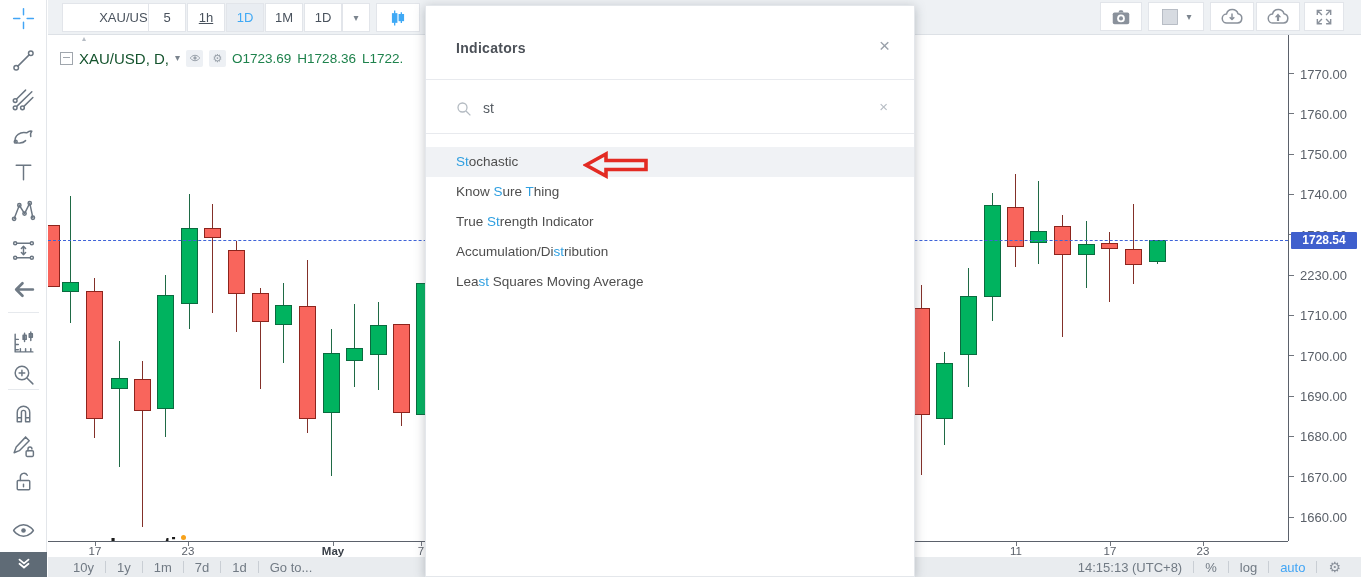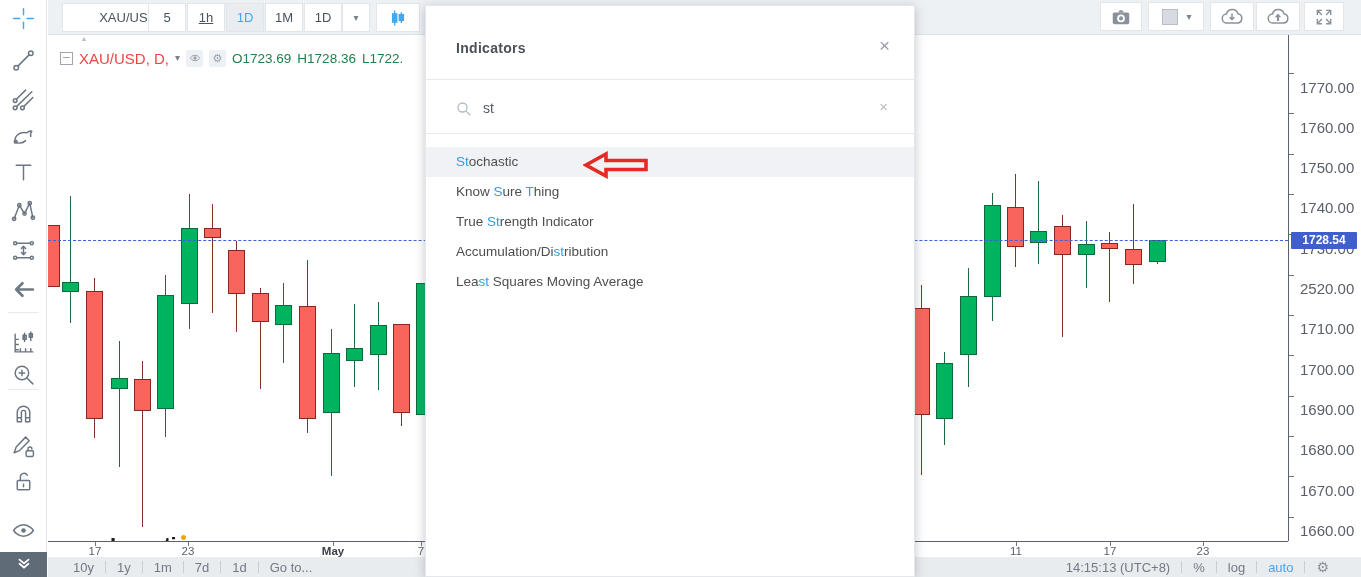--- a/index.html
+++ b/index.html
@@ -24,42 +24,42 @@
   
   #chart-area{left:48px;top:35px;width:1240px;height:506px;background:#fff;z-index:1;overflow:hidden;}
   .wick{position:absolute;width:1px;}
   .wick.g{background:#1f6a45;} .wick.r{background:#833029;}
   .body{position:absolute;width:15px;border:1px solid;}
   .body.g{background:#00b35f;border-color:#0a6b3f;}
   .body.r{background:#f9655c;border-color:#8d241d;}
   #priceline{position:absolute;left:0;width:1240px;border-top:1px dashed #3e63d8;z-index:2;}
   
   #legend{left:60px;top:48px;height:20px;display:flex;align-items:center;gap:6px;z-index:3;}
-  #legend .ttl{font-size:15px;color:#ef4444;}
+  #legend .ttl{font-size:15px;color:#14532d;}
   .sqminus{width:11px;height:11px;border:1px solid #a0a6ad;position:relative;display:inline-block;}
   .sqminus::after{content:"";position:absolute;left:2px;right:2px;top:4px;border-top:1px solid #a0a6ad;}
   .mini-btn{width:17px;height:17px;background:#edf0f4;border-radius:2px;display:flex;align-items:center;justify-content:center;color:#9aa2ab;font-size:11px;cursor:pointer;}
   .ohlc{font-size:13.5px;color:#1e824c;}
   
   #watermark{left:62px;top:498px;z-index:1;font-size:22px;font-weight:bold;color:#1c1c1c;letter-spacing:-0.5px;}
   #watermark .dotcom{font-size:15px;font-weight:normal;color:#8a8a8a;letter-spacing:0;}
   #wm-dot{position:absolute;left:71px;top:2px;width:5px;height:5px;border-radius:50%;background:#f7a21b;}
   
   #price-axis{left:1288px;top:35px;width:73px;height:506px;border-left:1px solid #5b616b;z-index:1;cursor:ns-resize;}
   .ytick{position:absolute;left:0;width:5px;border-top:1px solid #70757d;}
-  .ylab{position:absolute;left:11px;font-size:15px;color:#5a6069;margin-top:12px;}
+  .ylab{position:absolute;left:11px;font-size:13px;color:#5a6069;}
   
   #xaxis{left:48px;top:541px;width:1240px;height:16px;border-top:1px solid #5b616b;z-index:1;}
   .xtick{position:absolute;top:0;width:1px;height:4px;background:#70757d;}
   .xlab{position:absolute;top:3px;font-size:11.5px;color:#5a6069;transform:translateX(-50%);}
   .xlab.bold{font-weight:bold;color:#3a4048;}
   
   #bottombar{left:48px;top:557px;width:1313px;height:20px;background:#e9ecef;z-index:2;display:flex;align-items:center;justify-content:space-between;font-size:13px;color:#717a84;}
   #bb-left{display:flex;align-items:center;margin-left:14px;}
-  #bb-right{display:flex;align-items:center;margin-right:28px;}
+  #bb-right{display:flex;align-items:center;margin-right:16px;}
   .bbitem{padding:0 11px;cursor:pointer;white-space:nowrap;}
   .bb-sep{width:1px;height:12px;background:#c9ced4;}
   .bbauto{color:#42a5f5;}
   #bb-gear{font-size:14px;color:#8a919b;padding:0 4px 0 11px;cursor:pointer;}
   
   #modal{left:425px;top:5px;width:490px;height:572px;background:#fff;z-index:10;
          box-shadow:0 2px 10px rgba(80,90,100,.35);border:1px solid #e4e7eb;}
   #modal-title{position:absolute;left:30px;top:34px;font-size:14px;font-weight:bold;color:#4c5158;letter-spacing:.3px;}
   #modal-close{position:absolute;right:24px;top:30px;font-size:19px;color:#9aa1aa;cursor:pointer;line-height:1;}
   .mdiv{position:absolute;left:0;width:100%;border-top:1px solid #e8eaee;}
@@ -302,21 +302,21 @@
       <div class="ylab" style="top: 31.5px;">1770.00</div>
       <div class="ytick" style="top: 78.32px;"></div>
       <div class="ylab" style="top: 71.82px;">1760.00</div>
       <div class="ytick" style="top: 118.64px;"></div>
       <div class="ylab" style="top: 112.14px;">1750.00</div>
       <div class="ytick" style="top: 158.96px;"></div>
       <div class="ylab" style="top: 152.46px;">1740.00</div>
       <div class="ytick" style="top: 199.28px;"></div>
       <div class="ylab" style="top: 192.78px;">1730.00</div>
       <div class="ytick" style="top: 239.6px;"></div>
-      <div class="ylab" style="top: 233.1px;">2520.00</div>
+      <div class="ylab" style="top: 233.1px;">2230.00</div>
       <div class="ytick" style="top: 279.92px;"></div>
       <div class="ylab" style="top: 273.42px;">1710.00</div>
       <div class="ytick" style="top: 320.24px;"></div>
       <div class="ylab" style="top: 313.74px;">1700.00</div>
       <div class="ytick" style="top: 360.56px;"></div>
       <div class="ylab" style="top: 354.06px;">1690.00</div>
       <div class="ytick" style="top: 400.88px;"></div>
       <div class="ylab" style="top: 394.38px;">1680.00</div>
       <div class="ytick" style="top: 441.2px;"></div>
       <div class="ylab" style="top: 434.7px;">1670.00</div>

